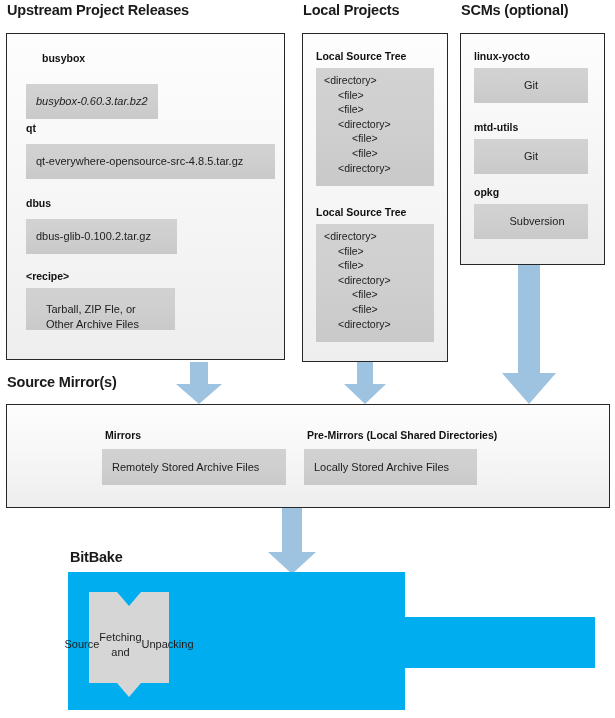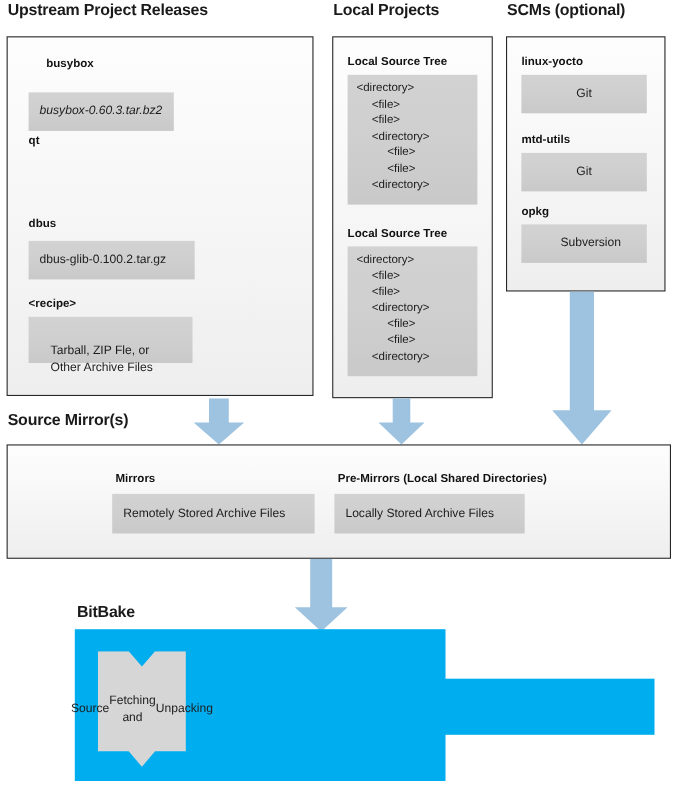--- a/index.html
+++ b/index.html
@@ -57,21 +57,21 @@
     align-items: center;
     padding-left: 10px;
     line-height: 1.35;
   }
   .chip.center {
     justify-content: center;
     padding-left: 0;
   }
   .chip.multiline {
     display: block;
-    padding-top: 24px;
+    padding-top: 14px;
   }
 
   
   .tree {
     position: absolute;
     background: linear-gradient(to bottom, #d2d2d2 0%, #cfcfcf 50%, #c9c9c9 100%);
     box-sizing: border-box;
     padding: 5px 0 5px 0;
     font-size: 10.5px;
     color: #1c1c1c;
@@ -121,20 +121,21 @@
 <div id="canvas">
 
   <div class="section-title" style="left:7px; top:2px;">Upstream Project Releases</div>
 
   <div class="panel" style="left:6px; top:33px; width:279px; height:327px;"></div>
 
   <div class="grp-label" style="left:26px; top:52px;margin-left:16px;">busybox</div>
   <div class="chip" style="left:26px; top:84px; width:132px; height:35px;font-style:italic;">busybox-0.60.3.tar.bz2</div>
 
   <div class="grp-label" style="left:26px; top:122px;">qt</div>
+  <div class="chip" style="left:26px; top:144px; width:249px; height:35px;">qt-everywhere-opensource-src-4.8.5.tar.gz</div>
 
   <div class="grp-label" style="left:26px; top:197px;">dbus</div>
   <div class="chip" style="left:26px; top:219px; width:151px; height:35px;">dbus-glib-0.100.2.tar.gz</div>
 
   <div class="grp-label" style="left:26px; top:270px;">&lt;recipe&gt;</div>
   <div class="chip multiline" style="left:26px; top:288px; width:149px; height:42px;">
     <span style="display:block; padding-left:10px;">Tarball, ZIP Fle, or</span>
     <span style="display:block; padding-left:10px;">Other Archive Files</span>
   </div>
 

